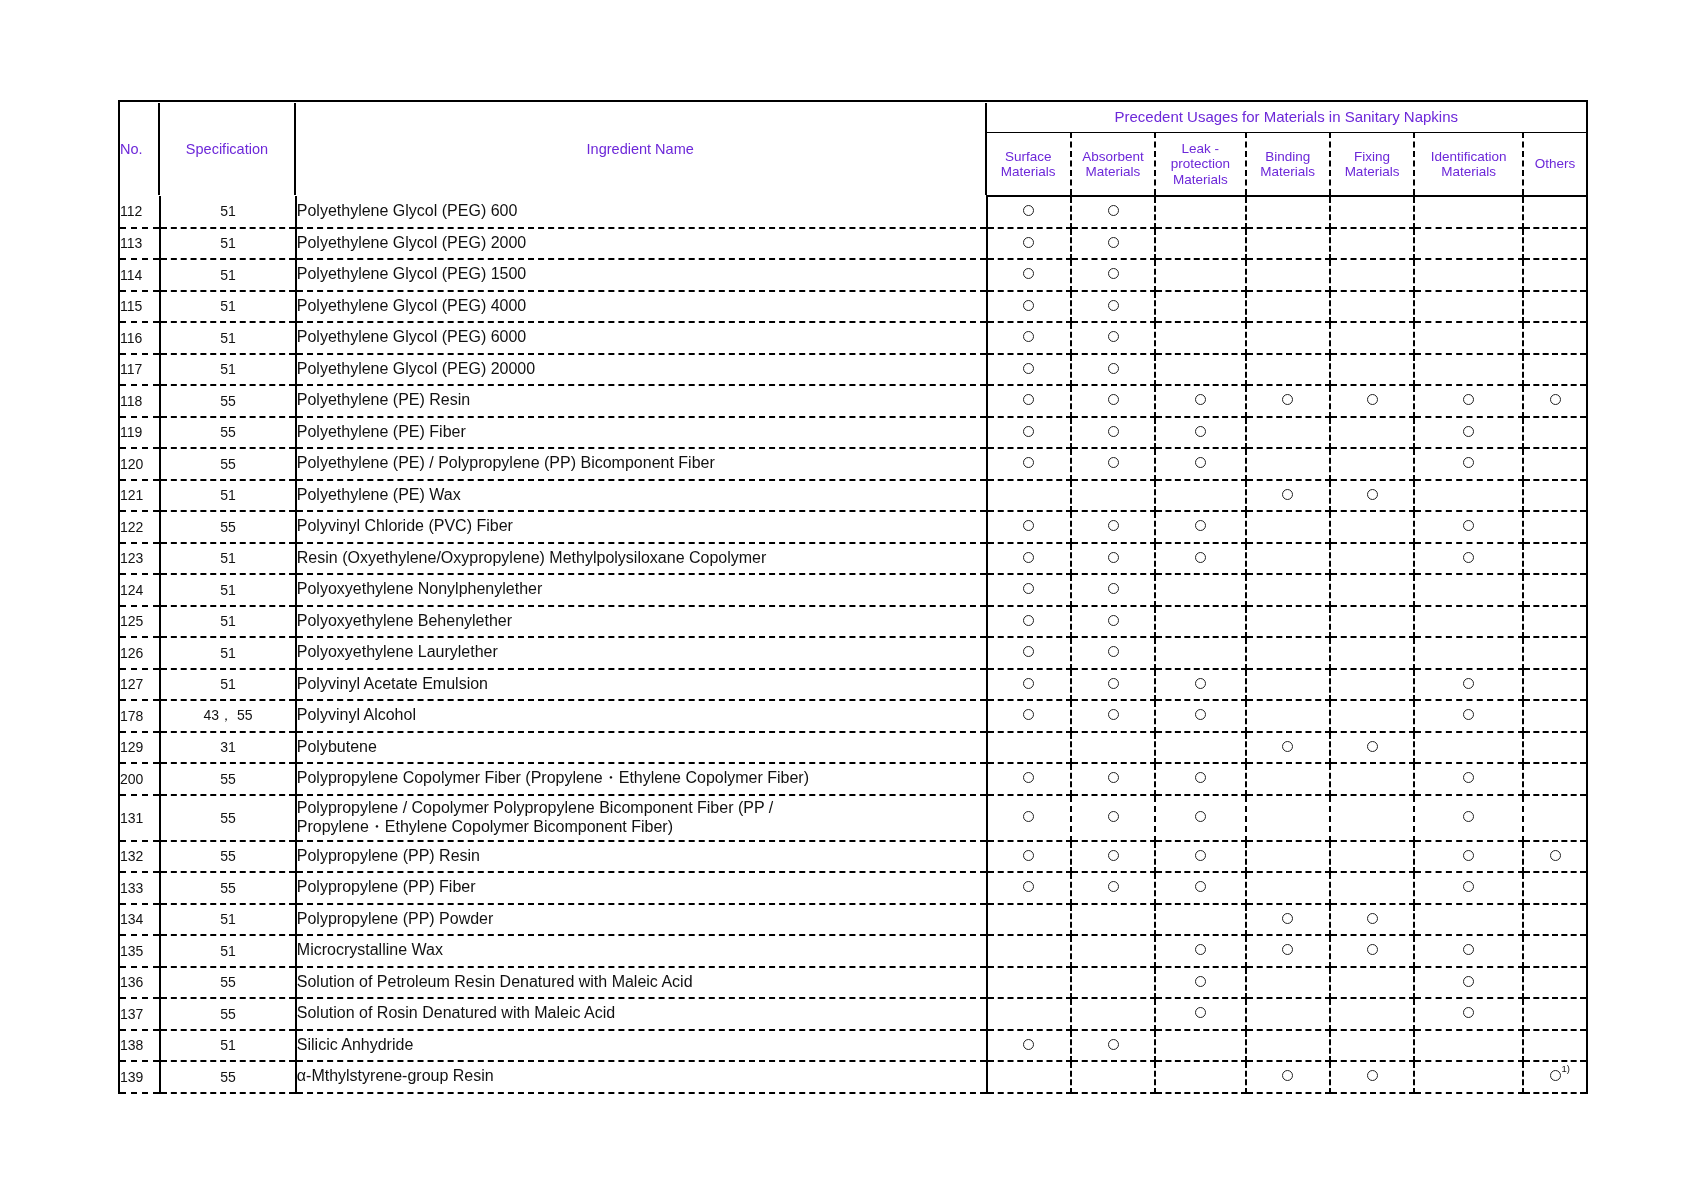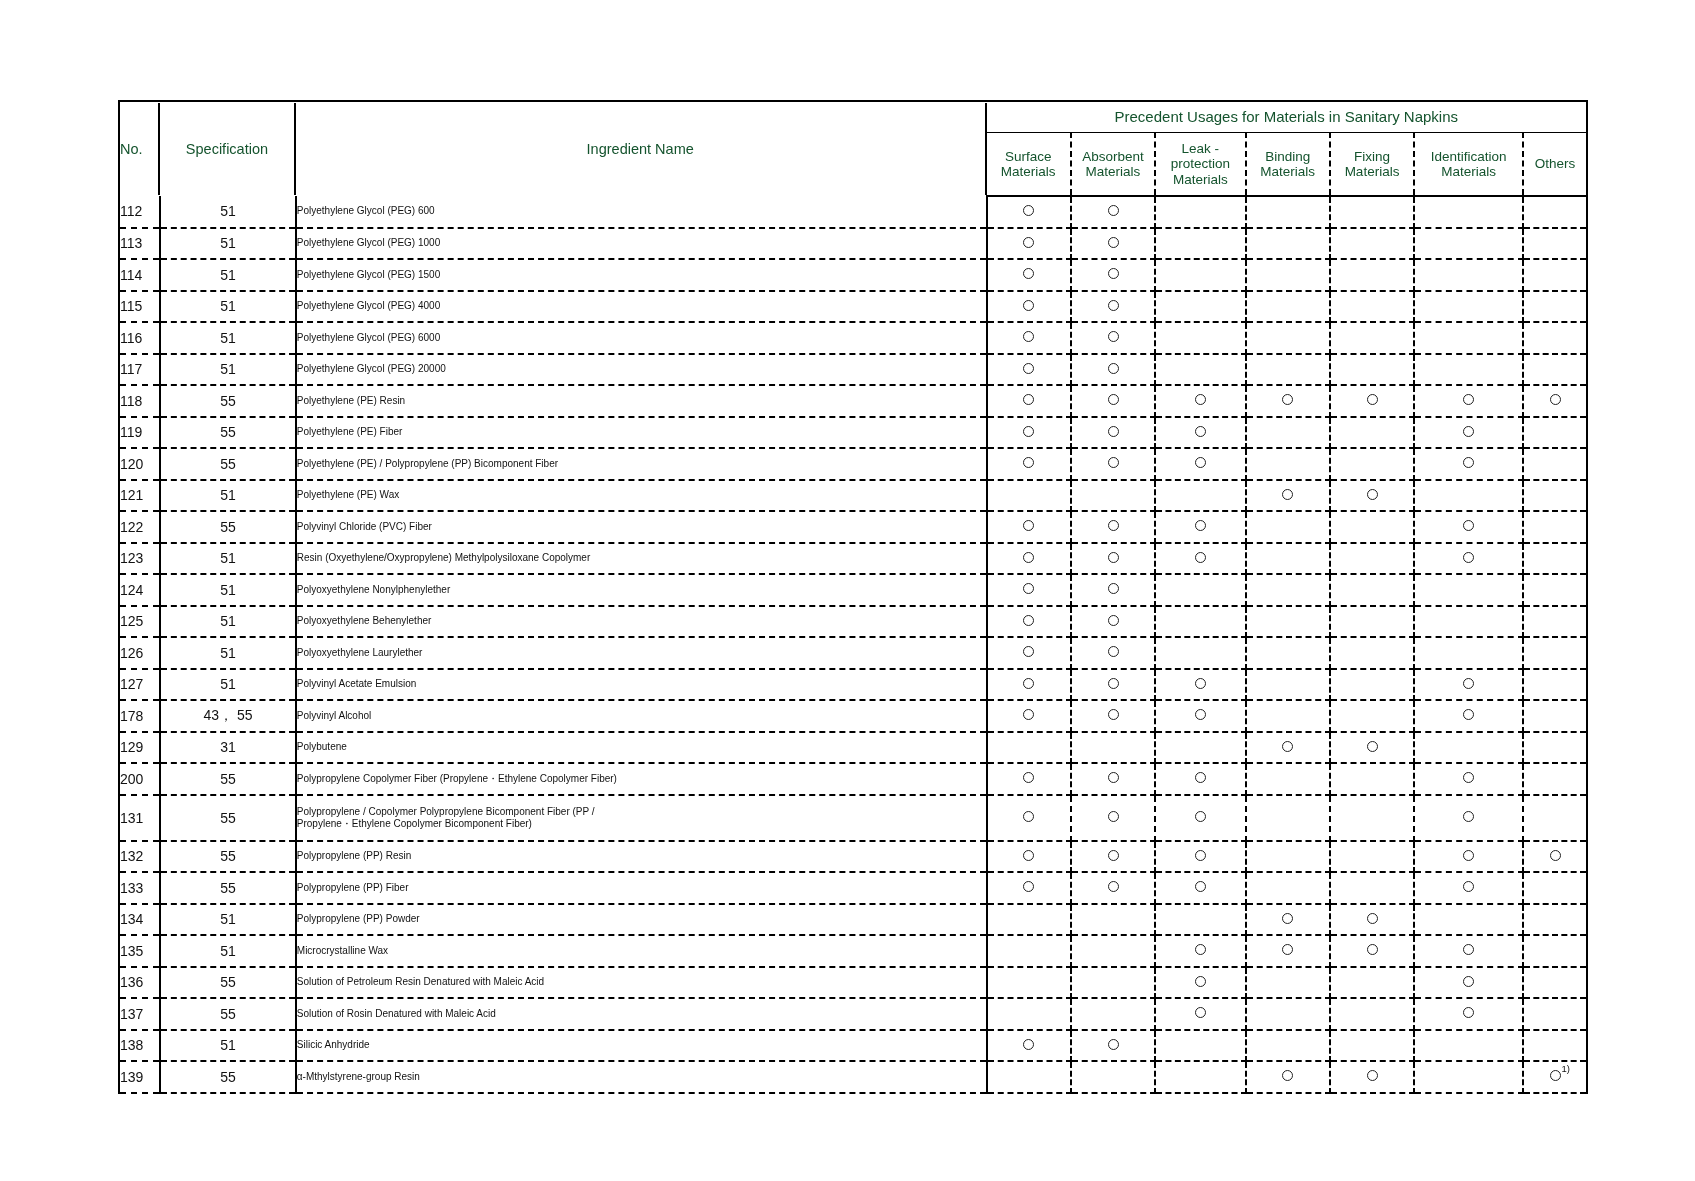--- a/index.html
+++ b/index.html
@@ -42,21 +42,21 @@
   
   .outer-top { border-top: 2.5px solid #000; }
   .outer-left { border-left: 2.5px solid #000; }
   .outer-right { border-right: 2.5px solid #000; }
 
   
   .hdr {
     text-align: center;
     font-size: 14.5px;
     line-height: 1.12;
-    color: #14532d;
+    color: #6d28d9;
   }
   .hdr-group {
     border-bottom: 1.6px solid #000;
     height: 30px;
     font-size: 15px;
   }
   .hdr-sub {
     height: 62px;
     font-size: 13.5px;
   }
@@ -77,21 +77,21 @@
     padding-left: 4px;
     font-size: 14px;
   }
   td.spec {
     text-align: center;
     font-size: 14px;
   }
   td.name {
     text-align: left;
     padding-left: 7px;
-    font-size: 10px;
+    font-size: 16px;
     line-height: 1.18;
   }
   td.mark {
     text-align: center;
   }
   .circ {
     display: inline-block;
     width: 11px;
     height: 11px;
     border: 1.4px solid #222;
@@ -193,21 +193,21 @@
             <td class="mark vdash"></td>
             <td class="mark vdash"></td>
             <td class="mark vdash"></td>
             <td class="mark vdash"></td>
             <td class="mark outer-right"></td>
           </tr>
           <tr class="data">
             <td class="no outer-left vsolid">113</td>
             <td class="spec vsolid">51</td>
             <td class="name vsolid">
-              <span class="name2">Polyethylene Glycol (PEG) 1000</span>
+              <span class="name2">Polyethylene Glycol (PEG) 2000</span>
             </td>
             <td class="mark vdash"><span class="circ"></span></td>
             <td class="mark vdash"><span class="circ"></span></td>
             <td class="mark vdash"></td>
             <td class="mark vdash"></td>
             <td class="mark vdash"></td>
             <td class="mark vdash"></td>
             <td class="mark outer-right"></td>
           </tr>
           <tr class="data">

